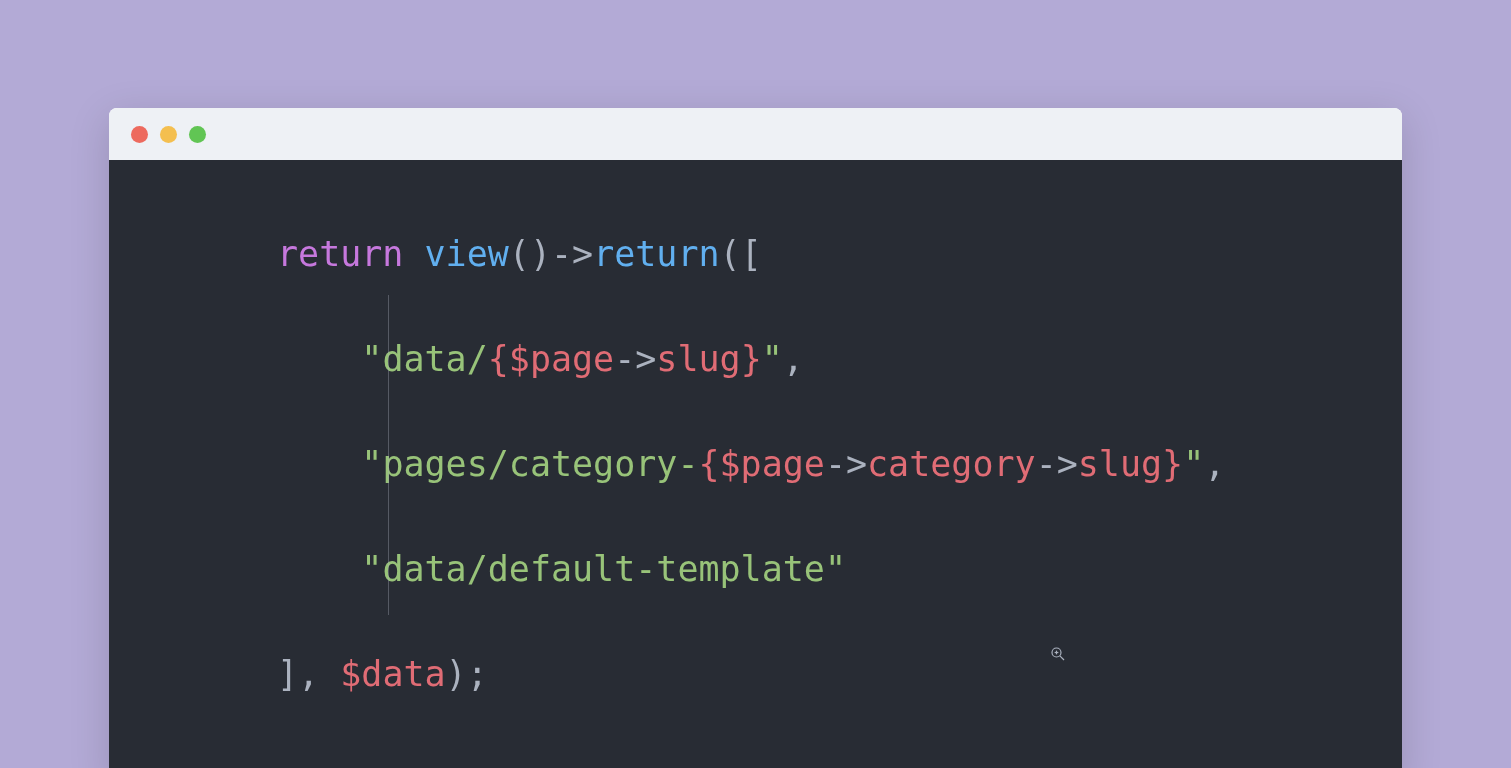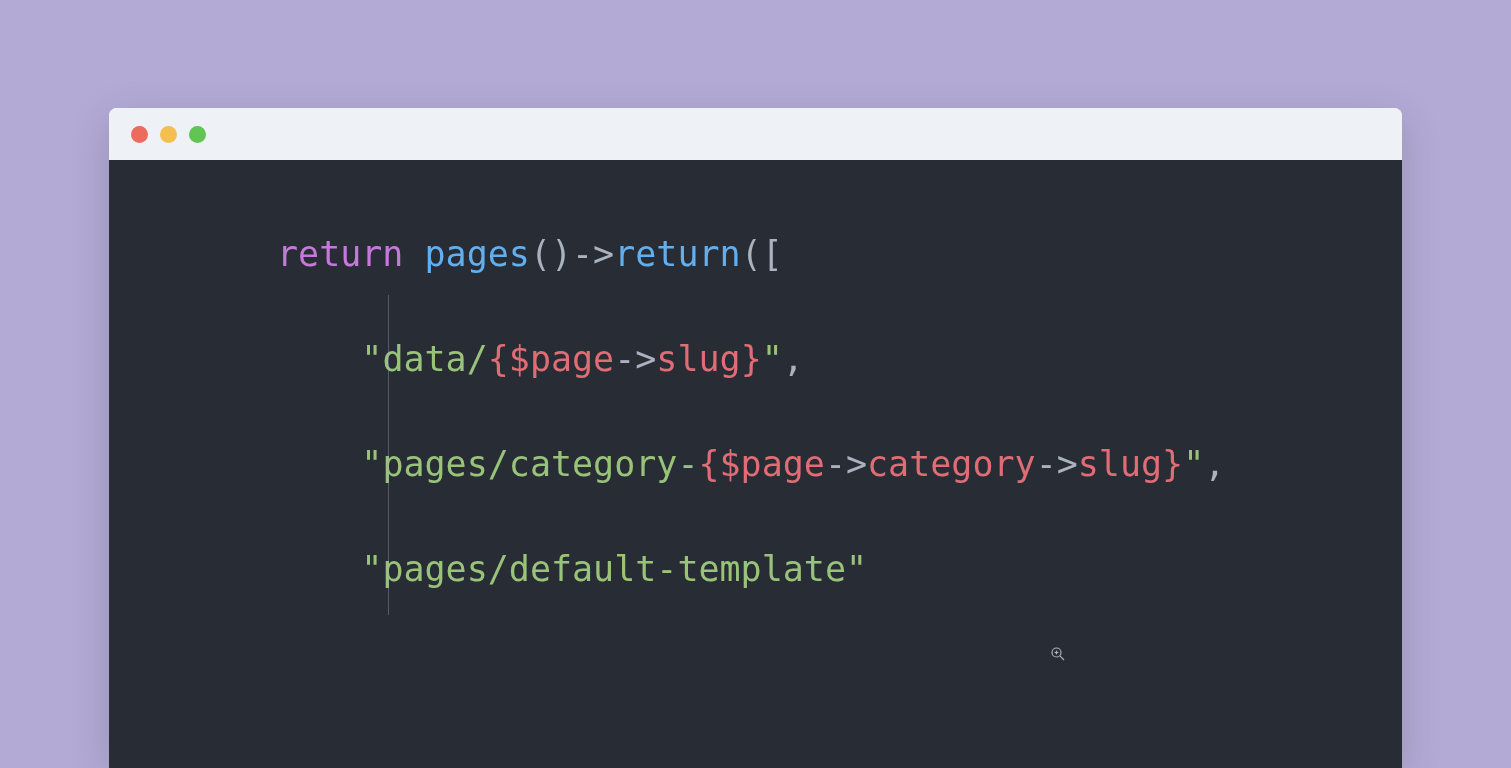--- a/index.html
+++ b/index.html
@@ -82,36 +82,37 @@
 
 <div class="window">
   <div class="titlebar">
     <div class="traffic-light tl-red"></div>
     <div class="traffic-light tl-yellow"></div>
     <div class="traffic-light tl-green"></div>
   </div>
   <div class="code-area">
     <div class="indent-guide"></div>
 
-    <div class="code-line"><span class="tok-keyword">return</span><span class="tok-punct"> </span><span class="tok-func">pages</span><span class="tok-punct">()</span><span class="tok-op">-&gt;</span><span class="tok-func">return</span><span class="tok-punct">([</span></div>
+    <div class="code-line"><span class="tok-keyword">return</span><span class="tok-punct"> </span><span class="tok-func">view</span><span class="tok-punct">()</span><span class="tok-op">-&gt;</span><span class="tok-func">return</span><span class="tok-punct">([</span></div>
 
     <div class="code-line"> </div>
 
     <div class="code-line"><span>    </span><span class="tok-string">"</span><span class="tok-string">data/</span><span class="tok-interp">{</span><span class="tok-interp">$page</span><span class="tok-op">-&gt;</span><span class="tok-interp">slug</span><span class="tok-interp">}</span><span class="tok-string">"</span><span class="tok-punct">,</span></div>
 
     <div class="code-line"> </div>
 
     <div class="code-line"><span>    </span><span class="tok-string">"</span><span class="tok-string">pages/category-</span><span class="tok-interp">{</span><span class="tok-interp">$page</span><span class="tok-op">-&gt;</span><span class="tok-interp">category</span><span class="tok-op">-&gt;</span><span class="tok-interp">slug</span><span class="tok-interp">}</span><span class="tok-string">"</span><span class="tok-punct">,</span></div>
 
     <div class="code-line"> </div>
 
-    <div class="code-line"><span>    </span><span class="tok-string">"</span><span class="tok-string">pages/default-template</span><span class="tok-string">"</span></div>
+    <div class="code-line"><span>    </span><span class="tok-string">"</span><span class="tok-string">data/default-template</span><span class="tok-string">"</span></div>
 
     <div class="code-line"> </div>
 
+    <div class="code-line"><span class="tok-punct">]</span><span class="tok-punct">, </span><span class="tok-var">$data</span><span class="tok-punct">);</span></div>
 
     <div class="cursor-icon">
       <svg viewBox="0 0 24 24" fill="none" stroke="currentColor" stroke-width="1.6">
         <circle cx="10" cy="10" r="6"></circle>
         <line x1="14.5" y1="14.5" x2="20" y2="20"></line>
         <line x1="10" y1="7.5" x2="10" y2="12.5"></line>
         <line x1="7.5" y1="10" x2="12.5" y2="10"></line>
       </svg>
     </div>
   </div>

